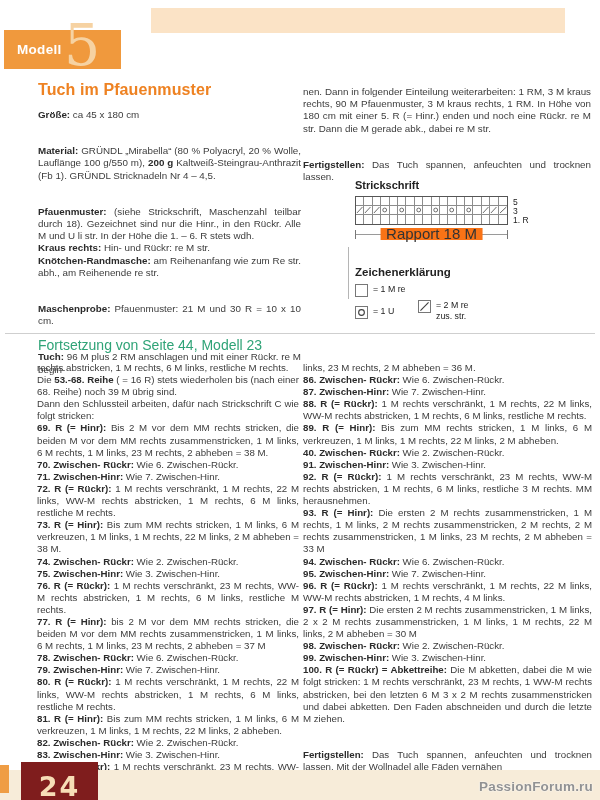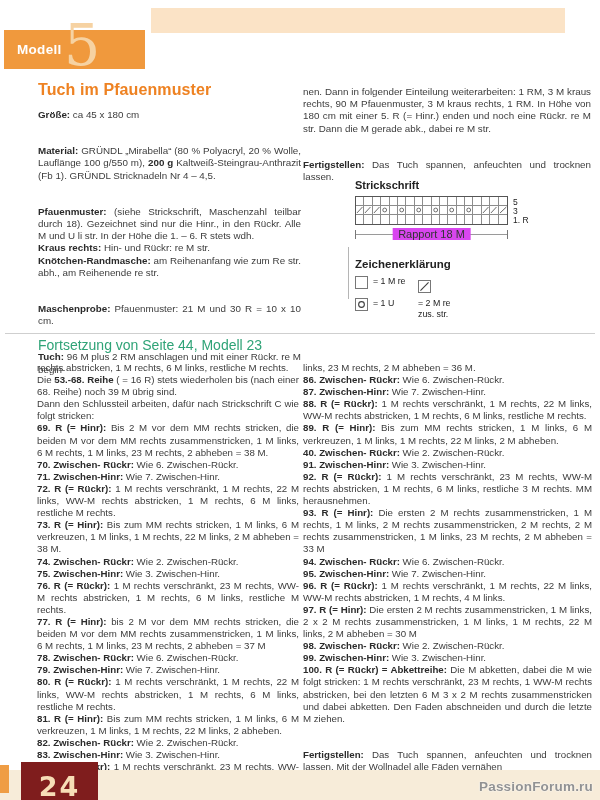--- a/index.html
+++ b/index.html
@@ -3,21 +3,21 @@
 <meta charset="utf-8">
 <style>
   html,body{margin:0;padding:0;}
   body{
     width:600px;height:800px;position:relative;overflow:hidden;
     background:#ffffff;color:#3c3c3c;
     font-family:"Liberation Sans", sans-serif;
   }
   
   .top-strip{position:absolute;left:151px;top:8px;width:414px;height:25px;background:#fbe3c6;}
-  .modell-box{position:absolute;left:4px;top:30px;width:141px;height:39px;background:#f0993d;}
+  .modell-box{position:absolute;left:4px;top:30px;width:117px;height:39px;background:#f0993d;}
   .modell-label{position:absolute;left:13px;top:12px;font-size:13.5px;font-weight:bold;color:#ffffff;letter-spacing:.3px;}
   .modell-number{position:absolute;left:64px;top:17px;z-index:2;font-family:"DejaVu Serif", serif;
     font-size:57px;line-height:57px;color:#f6d2a2;}
   .title{position:absolute;left:38px;top:81px;margin:0;font-size:16px;font-weight:bold;color:#ee8222;letter-spacing:.1px;}
   
   .col{position:absolute;}
   .intro-left{left:38px;top:109px;width:263px;}
   .intro-right{left:303px;top:86px;width:288px;}
   .instr-left{left:37px;top:362px;width:262px;}
   .instr-right{left:303px;top:362px;width:289px;}
@@ -35,28 +35,28 @@
   .cell:nth-child(n+37){border-bottom:none;}
   .cell svg,.sym svg{position:absolute;inset:0;width:100%;height:100%;}
   .cell svg line,.sym svg line{stroke:#3f3f3f;stroke-width:1;}
   .cell svg circle,.sym svg circle{fill:none;stroke:#3f3f3f;stroke-width:1;}
   .rowlabs{position:absolute;left:158px;top:2px;}
   .rowlab{height:9px;line-height:9px;font-size:8.5px;color:#222;white-space:nowrap;}
   .rapport{position:relative;width:153px;height:12px;margin-top:3px;}
   .rapport .line{position:absolute;left:0;right:0;top:6px;height:1px;background:#9a9a9a;}
   .rapport .tick{position:absolute;top:2px;width:1px;height:9px;background:#777;}
   .tick.l{left:0;}.tick.r{right:0;}
-  .rapport-label{position:absolute;left:50%;transform:translateX(-50%);top:0;background:#d946ef;padding:0 6px;
-    font-size:11px;line-height:12px;color:#333;white-space:nowrap;}
+  .rapport-label{position:absolute;left:50%;transform:translateX(-50%);top:0;background:#f97316;padding:0 6px;
+    font-size:15px;line-height:12px;color:#333;white-space:nowrap;}
   .legend-rule{position:absolute;left:-7px;top:68px;width:1px;height:52px;background:#b5b5b5;}
-  .legend-head{margin-top:18px;font-size:11.5px;font-weight:bold;color:#222;}
+  .legend-head{margin-top:26px;font-size:11.5px;font-weight:bold;color:#222;}
   .legend-items{position:relative;margin-top:6px;height:40px;}
   .legend-item{position:absolute;display:flex;gap:5px;align-items:flex-start;}
   .legend-item:nth-child(1){left:0;top:0;justify-content:flex-end;}
-  .legend-item:nth-child(2){left:63px;top:4px;flex-direction:column;}
+  .legend-item:nth-child(2){left:63px;top:16px;}
   .legend-item:nth-child(3){left:0;top:22px;}
   .sym{position:relative;flex:none;width:11px;height:11px;border:1px solid #777;background:#fff;}
   .legend-label{font-size:8.8px;line-height:11px;color:#222;}
   .legend-label .l2{display:block;}
   
   .divider{position:absolute;left:5px;top:333px;width:590px;height:1px;background:#cfcfcf;}
   .continuation{position:absolute;left:38px;top:337px;font-size:14px;font-weight:normal;color:#2fa377;}
   
   .bottom-strip{position:absolute;left:0;top:770px;width:600px;height:30px;background:#f7ecd9;}
   .page-edge{position:absolute;left:0;top:765px;width:9px;height:28px;background:#ef9d44;}

